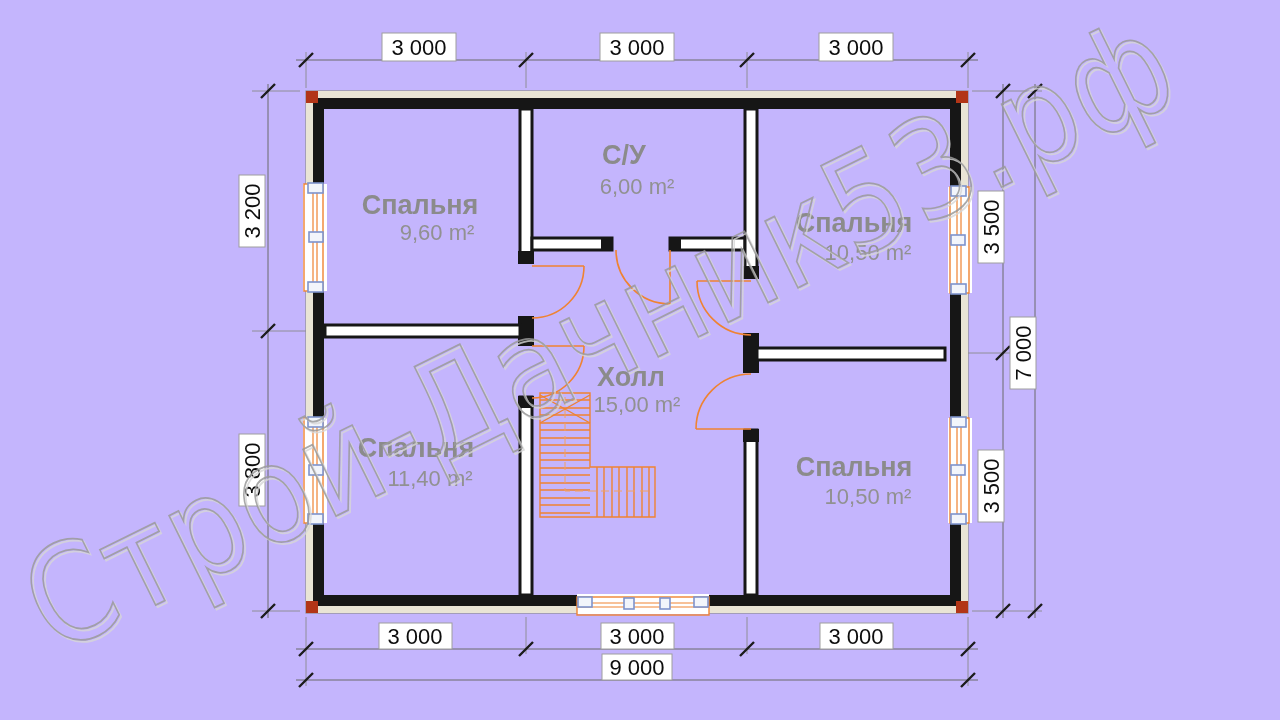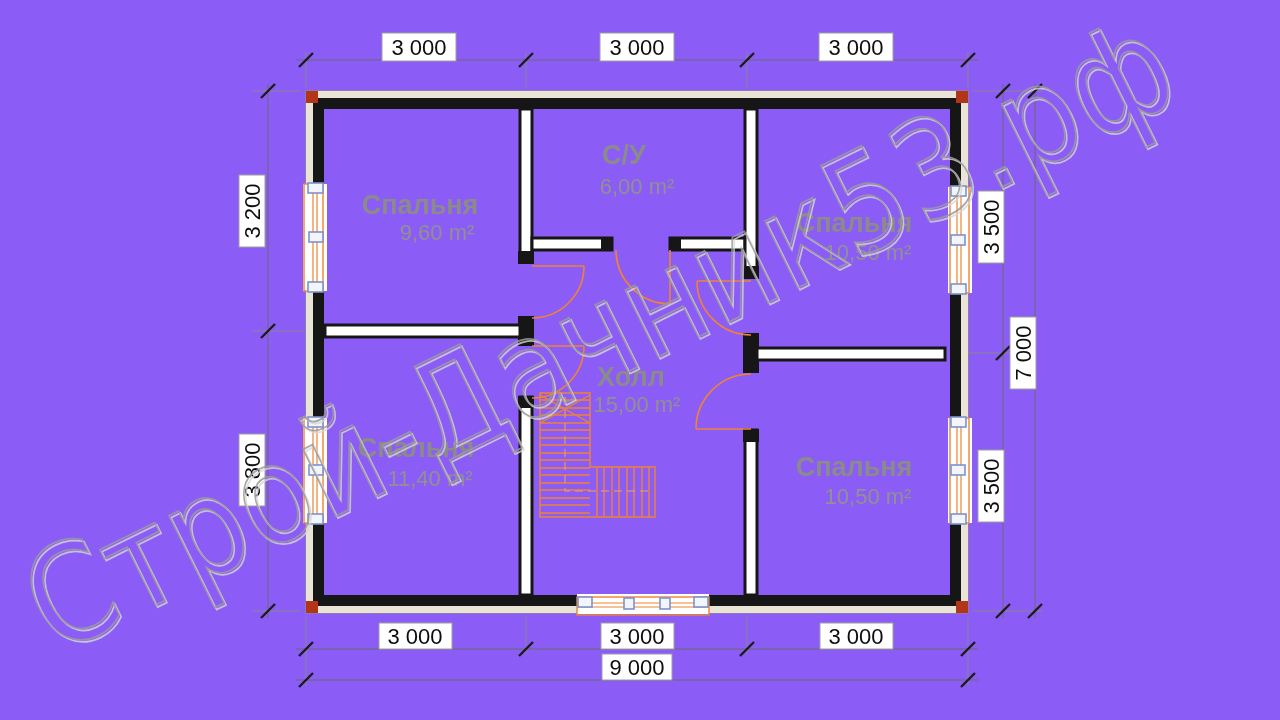--- a/index.html
+++ b/index.html
@@ -1,16 +1,16 @@
 <!DOCTYPE html>
 <html style="--wall-black: #161616; --wall-cream: #e9e4d5; --accent-orange: #ef8332; --accent-blue: #7d93cc; --corner-red: #b23517; --label-gray: #8b8b8b; --watermark-gray: #9b9b9b;"><head>
 <meta charset="utf-8">
 <style>
   html,body{margin:0;padding:0;background:#fff;}
-  #stage{position:relative;width:1280px;height:720px;overflow:hidden;background:#8b5cf6;
+  #stage{position:relative;width:1280px;height:720px;overflow:hidden;background:#c4b5fd;
          font-family:"Liberation Sans",sans-serif;}
   svg{position:absolute;left:0;top:0;}
 
   
   .dimline{stroke:#6a6a6a;stroke-width:1;fill:none;}
   .dimconn{stroke:#8a8a8a;stroke-width:0.9;fill:none;}
   .tick{stroke:#1c1c1c;stroke-width:2.4;fill:none;}
   .dimbox{fill:#ffffff;stroke:#9e9e9e;stroke-width:1;}
   .dimtext{font:22px "Liberation Sans",sans-serif;fill:#0d0d0d;text-anchor:middle;}
 

